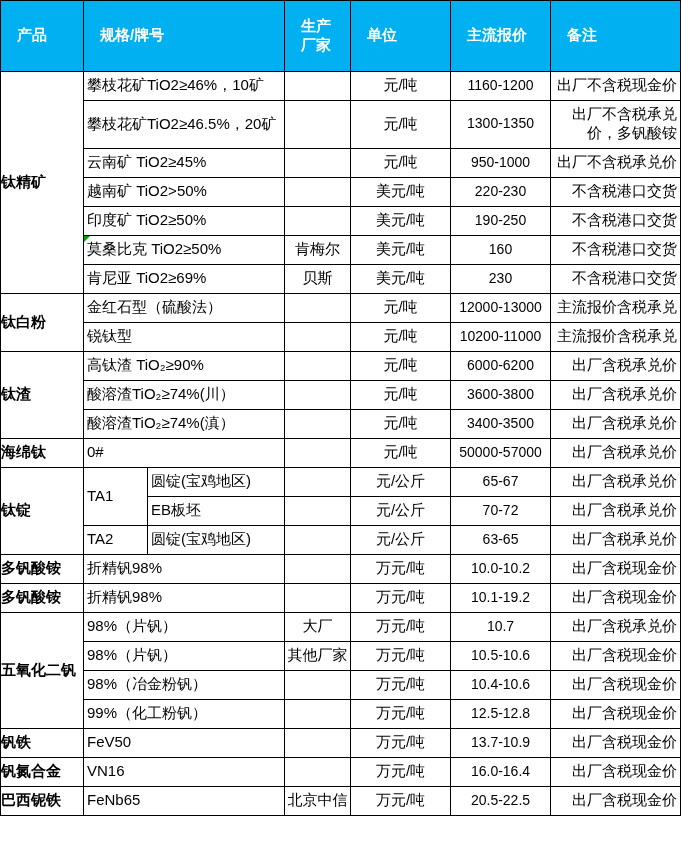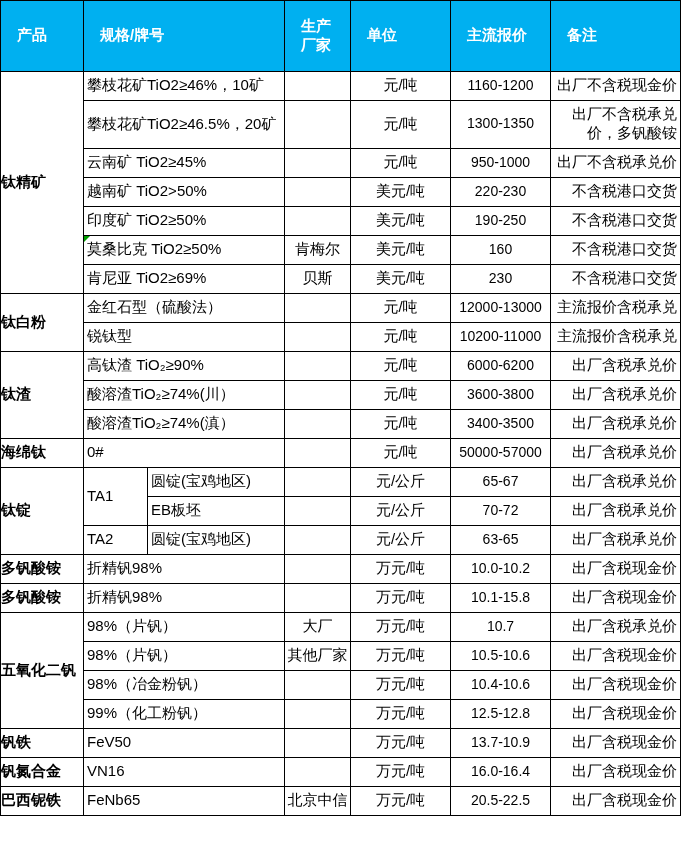--- a/index.html
+++ b/index.html
@@ -205,21 +205,21 @@
       <td class="maker"></td>
       <td class="unit">万元/吨</td>
       <td class="price">10.0-10.2</td>
       <td class="note">出厂含税现金价</td>
     </tr>
     <tr>
       <td class="product">多钒酸铵</td>
       <td class="spec" colspan="2">折精钒98%</td>
       <td class="maker"></td>
       <td class="unit">万元/吨</td>
-      <td class="price">10.1-15.8</td>
+      <td class="price">10.1-19.2</td>
       <td class="note">出厂含税现金价</td>
     </tr>
 
     <tr>
       <td class="product" rowspan="4">五氧化二钒</td>
       <td class="spec" colspan="2">98%（片钒）</td>
       <td class="maker">大厂</td>
       <td class="unit">万元/吨</td>
       <td class="price">10.7</td>
       <td class="note">出厂含税承兑价</td>

